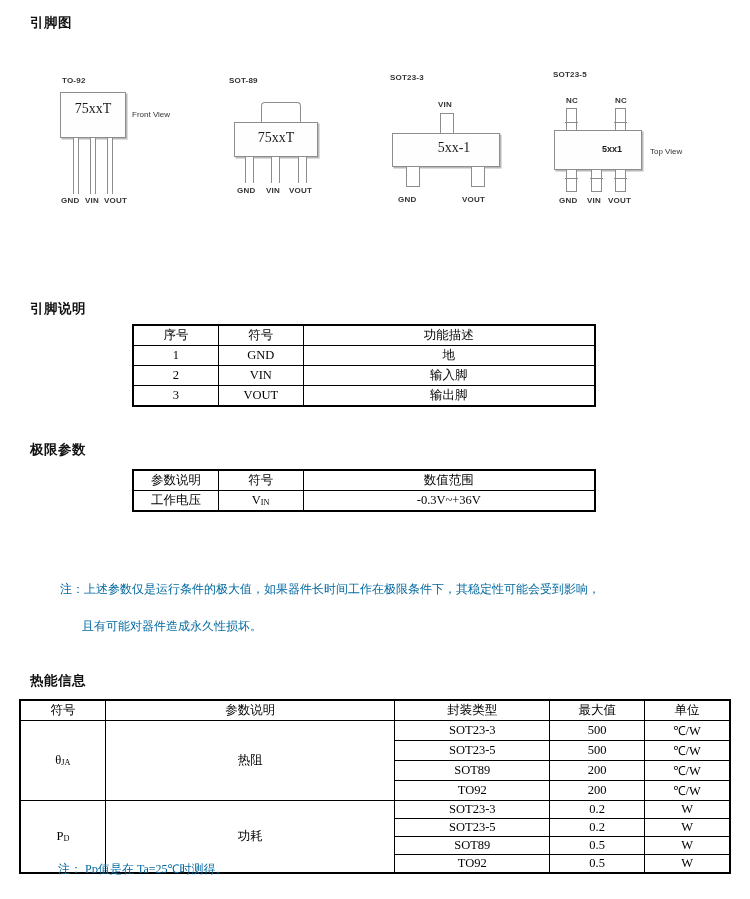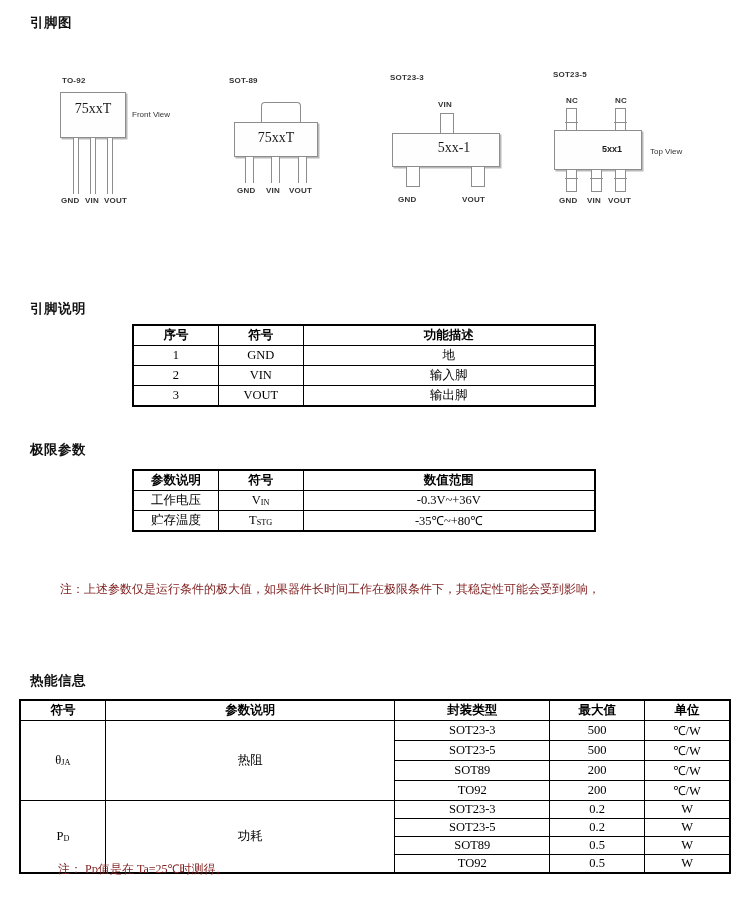--- a/index.html
+++ b/index.html
@@ -124,39 +124,39 @@
   table.dt td, table.dt th {
     border: 1px solid #000;
     text-align: center;
     vertical-align: middle;
     font-size: 12.5px;
     padding: 1px 2px;
     font-weight: normal;
   }
   table.dt th {
     font-family: "Liberation Sans", sans-serif;
-    font-weight: bold;
+    font-weight: normal;
     font-size: 12.5px;
   }
   table.dt {
     outline: 2px solid #000;
     outline-offset: -1px;
   }
   sub {
     font-size: 0.66em;
     vertical-align: -0.18em;
     letter-spacing: 0;
   }
 
   
   .note {
     position: absolute;
     font-family: "Liberation Serif", serif;
     font-size: 12px;
-    color: #7f1d1d;
+    color: #0369a1;
     line-height: 1.55;
     white-space: pre-line;
   }
 </style>
 </head>
 <body>
 
 <div class="page">
 
   <div class="section-heading" style="left:30px; top:14px;">引脚图</div>
@@ -270,30 +270,26 @@
         <th>符号</th>
         <th>数值范围</th>
       </tr>
     </thead>
     <tbody>
       <tr>
         <td>工作电压</td>
         <td><span>V</span><sub>IN</sub></td>
         <td>-0.3V~+36V</td>
       </tr>
-      <tr>
-        <td>贮存温度</td>
-        <td><span>T</span><sub>STG</sub></td>
-        <td>-35℃~+80℃</td>
-      </tr>
     </tbody>
   </table>
 
   <div class="note" style="left:60px; top:561px; width:650px;">
     <div>注：上述参数仅是运行条件的极大值，如果器件长时间工作在极限条件下，其稳定性可能会受到影响，</div>
+    <div style="padding-left:22px;">且有可能对器件造成永久性损坏。</div>
   </div>
 
   <div class="section-heading" style="left:30px; top:672px;">热能信息</div>
 
   <table class="dt" style="left:20px; top:700px; width:710px;">
     <colgroup>
       <col style="width:85px">
         <col style="width:290px">
         <col style="width:155px">
       <col style="width:95px">

